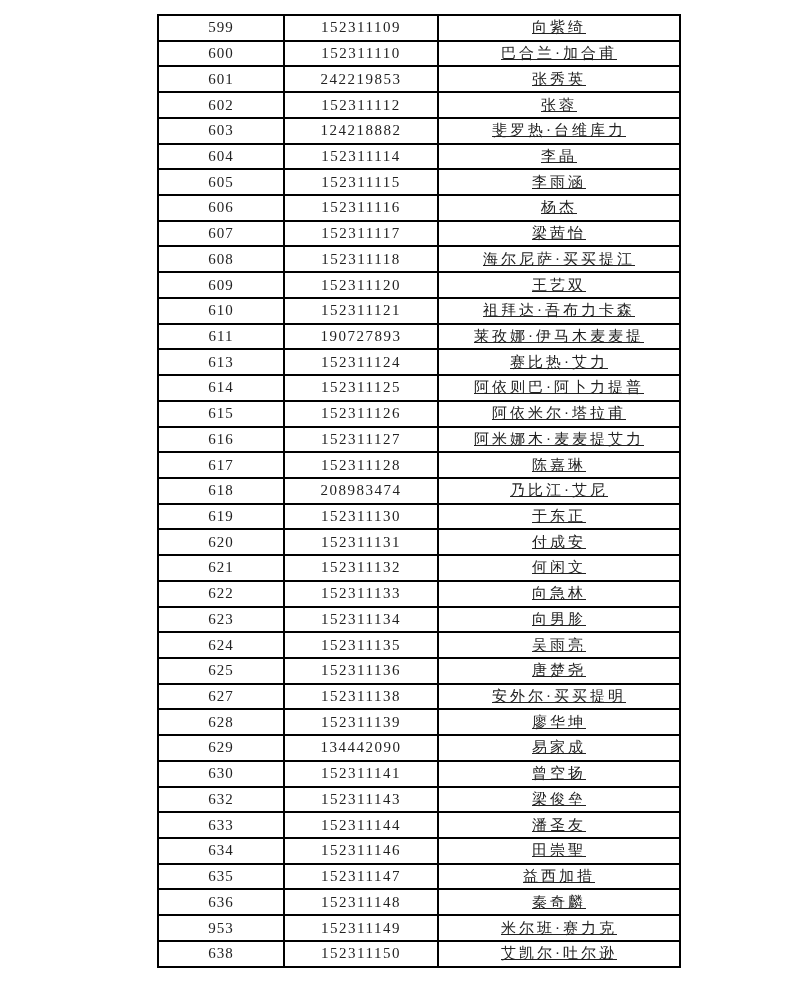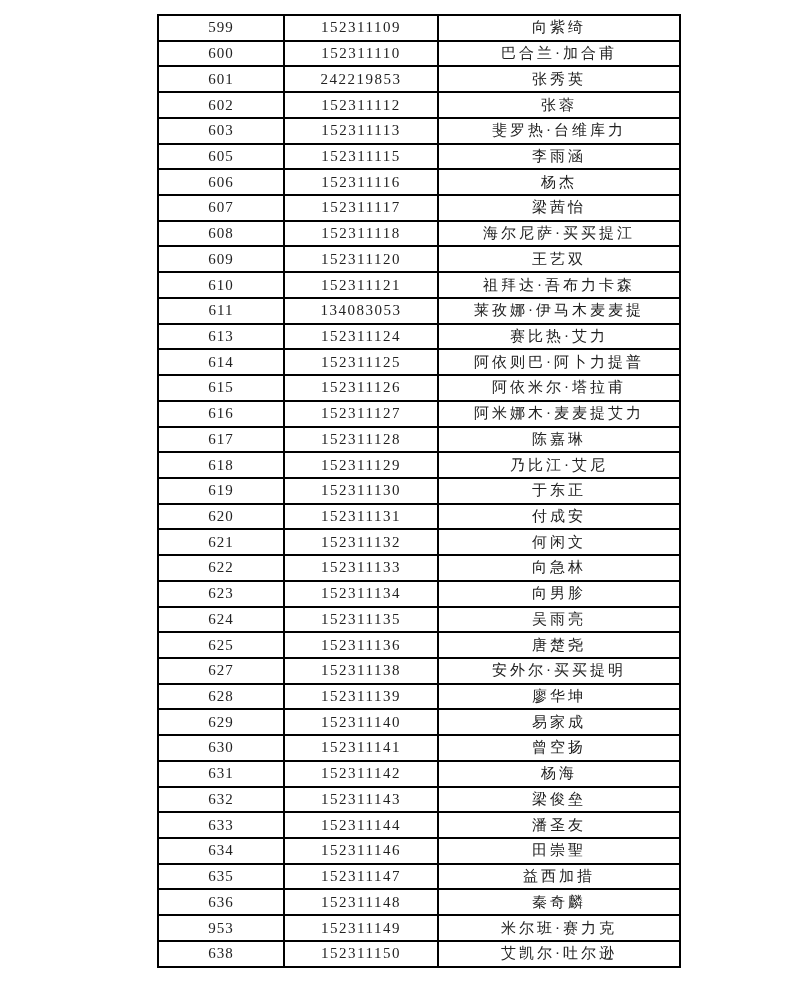--- a/index.html
+++ b/index.html
@@ -30,21 +30,21 @@
     padding: 0;
     text-align: center;
     vertical-align: middle;
     font-size: 15px;
     color: #222222;
     white-space: nowrap;
     overflow: hidden;
   }
   td.col-serial { letter-spacing: 1px; }
   td.col-id     { letter-spacing: 1.5px; }
-  td.col-name   { letter-spacing: 3px; }
+  td.col-name   { letter-spacing: 3px; text-decoration: underline; }
 </style>
 </head>
 <body>
 
 <div class="page">
   <table class="roster">
     <colgroup>
       <col style="width:126px">
       <col style="width:154px">
       <col style="width:242px">
@@ -65,22 +65,27 @@
           <td class="col-id">242219853</td>
           <td class="col-name">张秀英</td>
         </tr>
         <tr>
           <td class="col-serial">602</td>
           <td class="col-id">152311112</td>
           <td class="col-name">张蓉</td>
         </tr>
         <tr>
           <td class="col-serial">603</td>
-          <td class="col-id">152311113</td>
+          <td class="col-id">124218882</td>
           <td class="col-name">斐罗热·台维库力</td>
+        </tr>
+        <tr>
+          <td class="col-serial">604</td>
+          <td class="col-id">152311114</td>
+          <td class="col-name">李晶</td>
         </tr>
         <tr>
           <td class="col-serial">605</td>
           <td class="col-id">152311115</td>
           <td class="col-name">李雨涵</td>
         </tr>
         <tr>
           <td class="col-serial">606</td>
           <td class="col-id">152311116</td>
           <td class="col-name">杨杰</td>
@@ -100,21 +105,21 @@
           <td class="col-id">152311120</td>
           <td class="col-name">王艺双</td>
         </tr>
         <tr>
           <td class="col-serial">610</td>
           <td class="col-id">152311121</td>
           <td class="col-name">祖拜达·吾布力卡森</td>
         </tr>
         <tr>
           <td class="col-serial">611</td>
-          <td class="col-id">134083053</td>
+          <td class="col-id">190727893</td>
           <td class="col-name">莱孜娜·伊马木麦麦提</td>
         </tr>
         <tr>
           <td class="col-serial">613</td>
           <td class="col-id">152311124</td>
           <td class="col-name">赛比热·艾力</td>
         </tr>
         <tr>
           <td class="col-serial">614</td>
           <td class="col-id">152311125</td>
@@ -130,21 +135,21 @@
           <td class="col-id">152311127</td>
           <td class="col-name">阿米娜木·麦麦提艾力</td>
         </tr>
         <tr>
           <td class="col-serial">617</td>
           <td class="col-id">152311128</td>
           <td class="col-name">陈嘉琳</td>
         </tr>
         <tr>
           <td class="col-serial">618</td>
-          <td class="col-id">152311129</td>
+          <td class="col-id">208983474</td>
           <td class="col-name">乃比江·艾尼</td>
         </tr>
         <tr>
           <td class="col-serial">619</td>
           <td class="col-id">152311130</td>
           <td class="col-name">于东正</td>
         </tr>
         <tr>
           <td class="col-serial">620</td>
           <td class="col-id">152311131</td>
@@ -180,32 +185,27 @@
           <td class="col-id">152311138</td>
           <td class="col-name">安外尔·买买提明</td>
         </tr>
         <tr>
           <td class="col-serial">628</td>
           <td class="col-id">152311139</td>
           <td class="col-name">廖华坤</td>
         </tr>
         <tr>
           <td class="col-serial">629</td>
-          <td class="col-id">152311140</td>
+          <td class="col-id">134442090</td>
           <td class="col-name">易家成</td>
         </tr>
         <tr>
           <td class="col-serial">630</td>
           <td class="col-id">152311141</td>
           <td class="col-name">曾空扬</td>
-        </tr>
-        <tr>
-          <td class="col-serial">631</td>
-          <td class="col-id">152311142</td>
-          <td class="col-name">杨海</td>
         </tr>
         <tr>
           <td class="col-serial">632</td>
           <td class="col-id">152311143</td>
           <td class="col-name">梁俊垒</td>
         </tr>
         <tr>
           <td class="col-serial">633</td>
           <td class="col-id">152311144</td>
           <td class="col-name">潘圣友</td>

